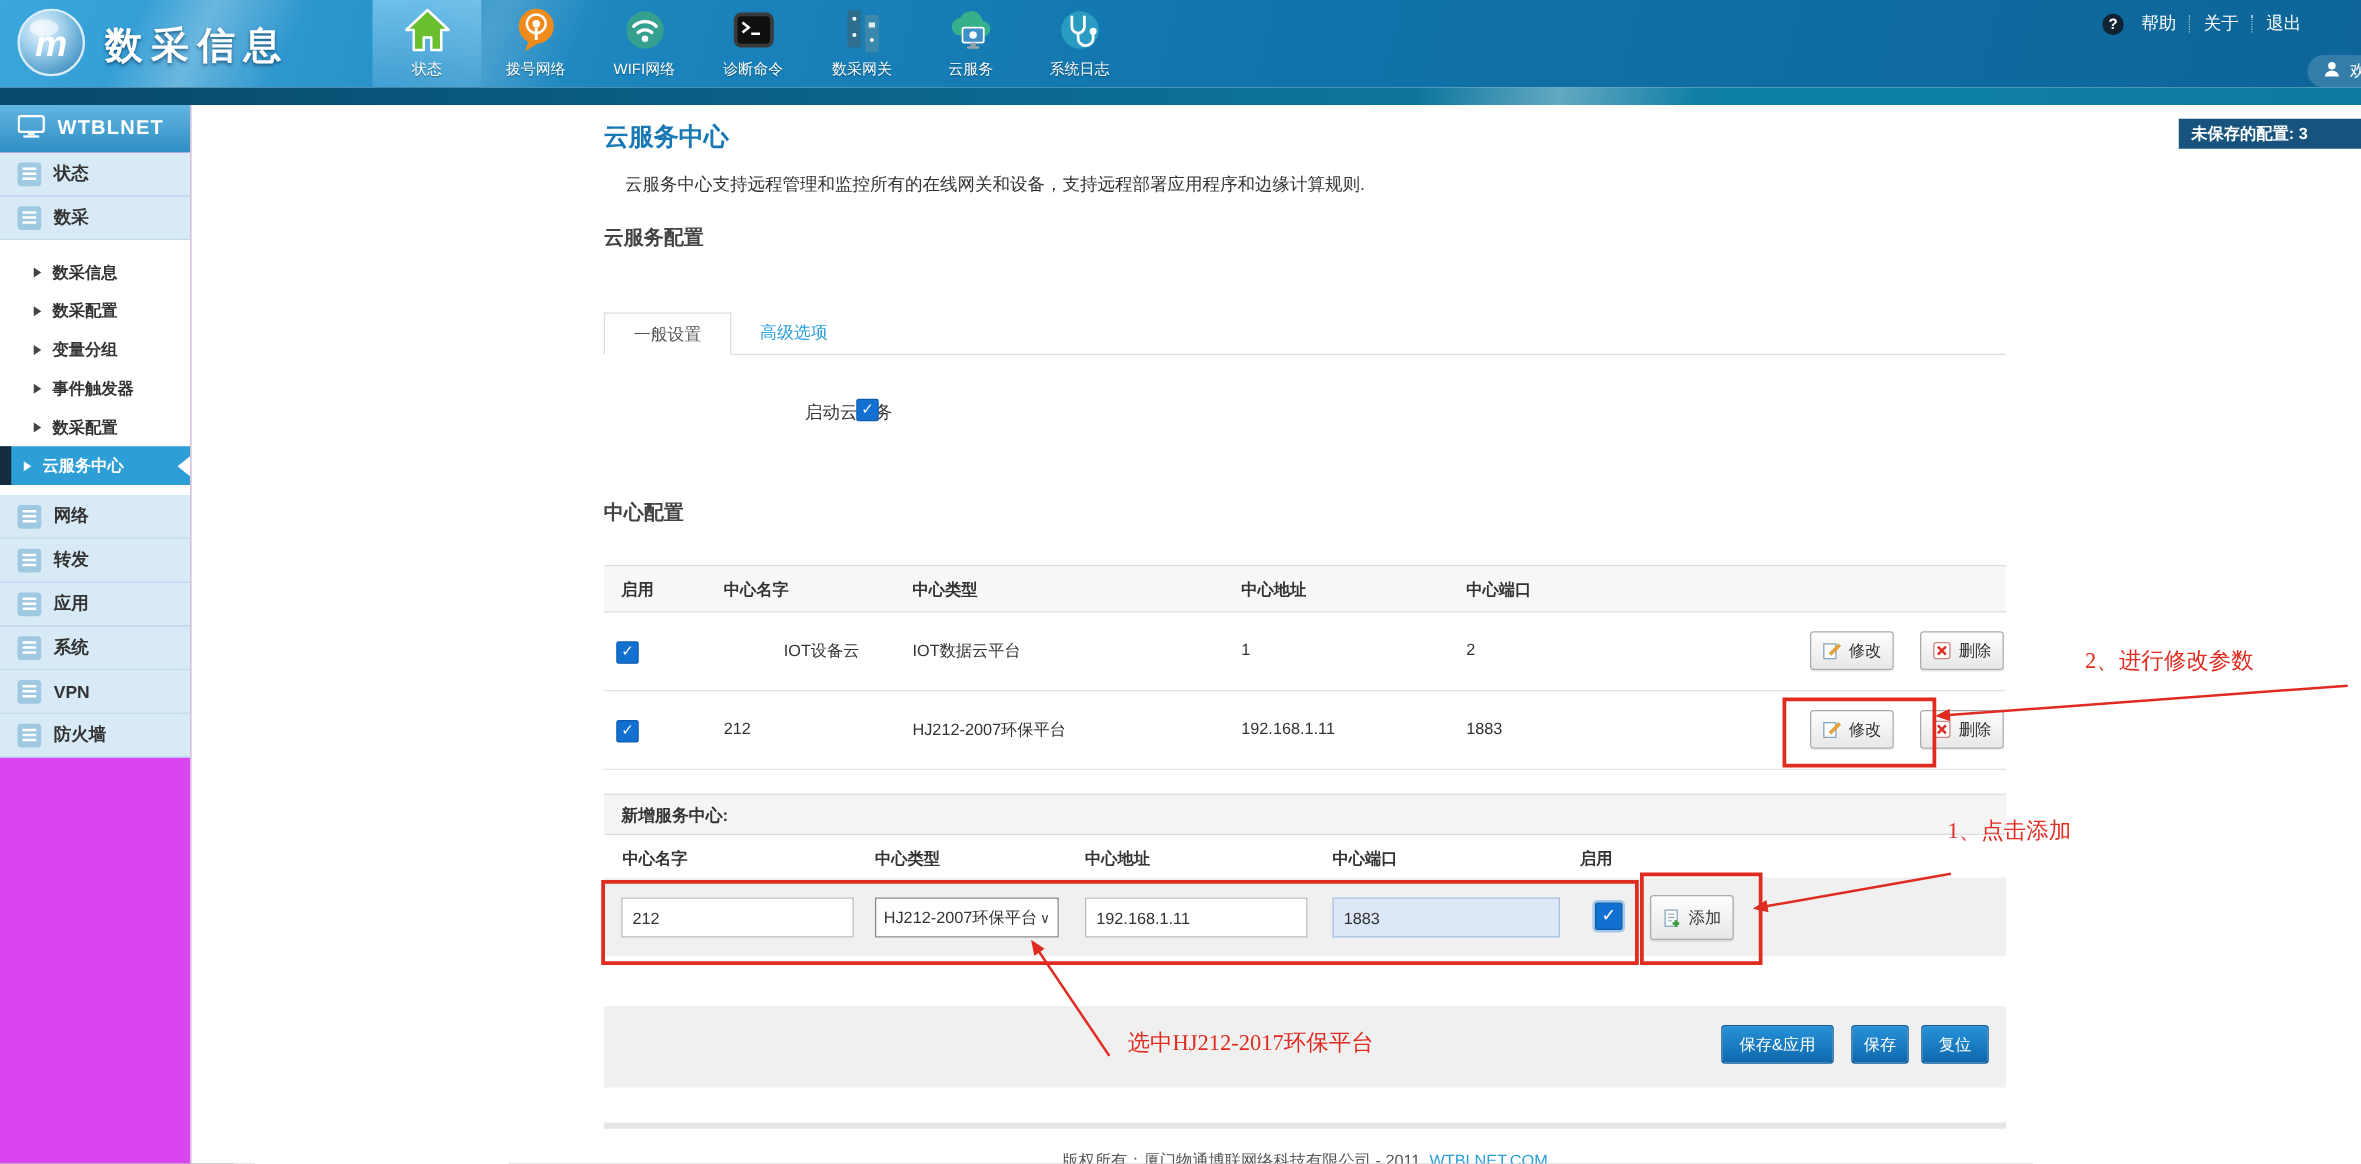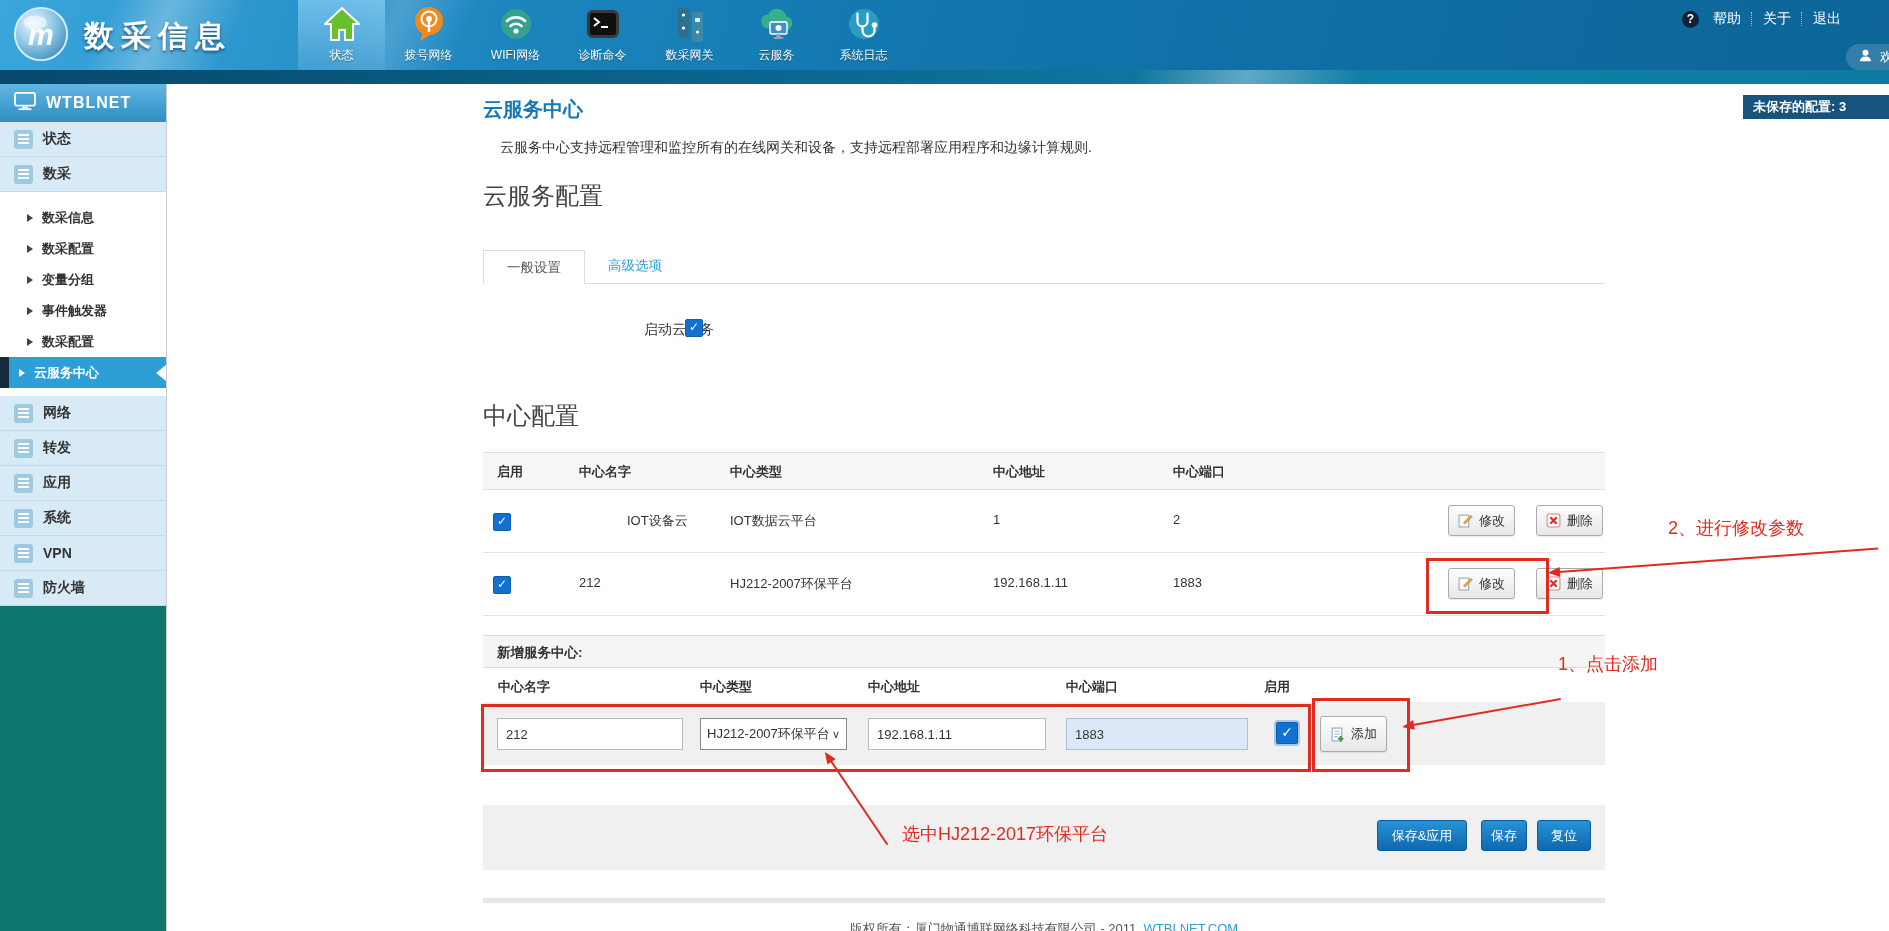--- a/index.html
+++ b/index.html
@@ -25,21 +25,21 @@
   .nav-label{color:#fff;font-size:12px;margin-top:3px;text-shadow:0 1px 1px rgba(0,0,0,.4);}
   .toplinks{position:absolute;right:48px;top:10px;display:flex;align-items:center;gap:10px;color:#fff;font-size:14px;}
   .toplinks .sep{width:1px;height:14px;border-left:1px dotted rgba(255,255,255,.6);}
   .toplinks a{color:#fff;text-decoration:none;}
   .qicon{display:inline-block;width:17px;height:17px;border-radius:50%;background:#123;color:#fff;
     font-size:12px;font-weight:bold;text-align:center;line-height:17px;margin-right:4px;}
   .welcome{position:absolute;right:-46px;top:44px;height:26px;padding:0 16px 0 12px;
     border-radius:13px;background:rgba(255,255,255,.16);display:flex;align-items:center;gap:7px;
     color:#fff;font-size:13px;}
   
-  .sidebar{position:absolute;left:0;top:84px;width:167px;bottom:0;background:#0f766e;border-right:1px solid #ccc;box-sizing:border-box;}
+  .sidebar{position:absolute;left:0;top:84px;width:153px;bottom:0;background:#d946ef;border-right:1px solid #ccc;box-sizing:border-box;}
   .side-head{height:38px;background:linear-gradient(#62b6e2,#2f8ec3);display:flex;align-items:center;
     gap:10px;padding-left:14px;color:#fff;font-weight:bold;font-size:16px;letter-spacing:1px;}
   .side-main{height:35px;background:#d8eaf5;border-bottom:1px solid #c2dbea;display:flex;align-items:center;
     gap:10px;padding-left:14px;font-size:14px;font-weight:bold;color:#333;box-sizing:border-box;cursor:pointer;}
   .subgroup{padding:10px 0 8px 0;background:#fff;}
   .side-sub{height:31px;display:flex;align-items:center;padding-left:27px;font-size:13px;font-weight:bold;
     color:#333;position:relative;cursor:pointer;box-sizing:border-box;}
   .tri{width:0;height:0;border-top:4px solid transparent;border-bottom:4px solid transparent;
     border-left:6px solid #444;margin-right:9px;}
   .side-sub.selected{background:#2d9fd6;color:#fff;padding-left:19px;}
@@ -49,21 +49,21 @@
     border-top:8px solid transparent;border-bottom:8px solid transparent;border-right:10px solid #fff;}
   .listic{width:19px;height:19px;border-radius:3px;background:#9ec9e0;position:relative;flex:0 0 19px;}
   .listic::before{content:"";position:absolute;left:4px;top:4px;width:11px;height:2px;background:#fff;
     box-shadow:0 4px 0 #fff,0 8px 0 #fff;}
   
   .main{position:absolute;left:187px;top:84px;right:0;bottom:0;background:#fff;}
   .badge{position:absolute;left:1556px;top:11px;background:#17537d;color:#fff;font-size:13px;
     font-weight:bold;padding:3px 10px;white-space:nowrap;width:220px;}
   .pgtitle{position:absolute;left:296px;top:12px;font-size:20px;font-weight:bold;color:#1778b5;}
   .pgdesc{position:absolute;left:313px;top:55px;font-size:14px;color:#333;}
-  .sect{position:absolute;font-size:24px;color:#444;}
+  .sect{position:absolute;font-size:16px;color:#444;font-weight:bold;}
   .tabbar{position:absolute;left:296px;top:166px;width:1122px;height:34px;border-bottom:1px solid #ddd;
     display:flex;align-items:flex-end;box-sizing:border-box;}
   .tab{height:34px;line-height:33px;padding:0 23px;font-size:13.5px;box-sizing:border-box;cursor:pointer;}
   .tab.active{background:#fff;border:1px solid #ddd;border-bottom:1px solid #fff;color:#555;margin-bottom:-1px;}
   .tab.link{color:#2a9fd8;}
   .lbl{position:absolute;font-size:14px;color:#333;margin-left:44px;}
   .cb{width:16px;height:16px;background:#1271d0;border:1px solid #0f5db1;border-radius:2px;
     color:#fff;font-size:12px;line-height:15px;text-align:center;cursor:pointer;}
   .cb::after{content:"✓";}
   
@@ -96,21 +96,21 @@
   
   .actionbar{position:absolute;left:296px;top:721px;width:1122px;height:65px;background:#f0f0f0;}
   .btn-blue{position:absolute;top:736px;height:31px;background:linear-gradient(#2792d8,#0f68ad);
     border:1px solid #0c5d99;border-radius:3px;color:#fff;font-size:13px;display:flex;align-items:center;
     justify-content:center;box-sizing:border-box;cursor:pointer;}
   .footline{position:absolute;left:296px;top:814px;width:1122px;height:5px;background:#e6e6e6;}
   .copyright{position:absolute;left:296px;top:836px;width:1122px;text-align:center;font-size:13px;color:#555;}
   .copyright a{color:#2a9fd8;text-decoration:none;}
   
   .redrect{position:absolute;border:3px solid #e02b20;}
-  .ann{position:absolute;color:#e02b20;font-family:Liberation Sans, sans-serif;font-size:18px;white-space:nowrap;}
+  .ann{position:absolute;color:#e02b20;font-family:Liberation Serif, serif;font-size:18px;white-space:nowrap;}
   .arrow{position:absolute;height:2px;background:#e02b20;transform-origin:0 50%;}
   .arrow::before{content:"";position:absolute;left:-11px;top:50%;transform:translateY(-50%);
     border-top:5px solid transparent;border-bottom:5px solid transparent;border-right:12px solid #e02b20;}
 </style>
 </head>
 <body>
 
 <div id="screen">
 
   <div class="topbar">

